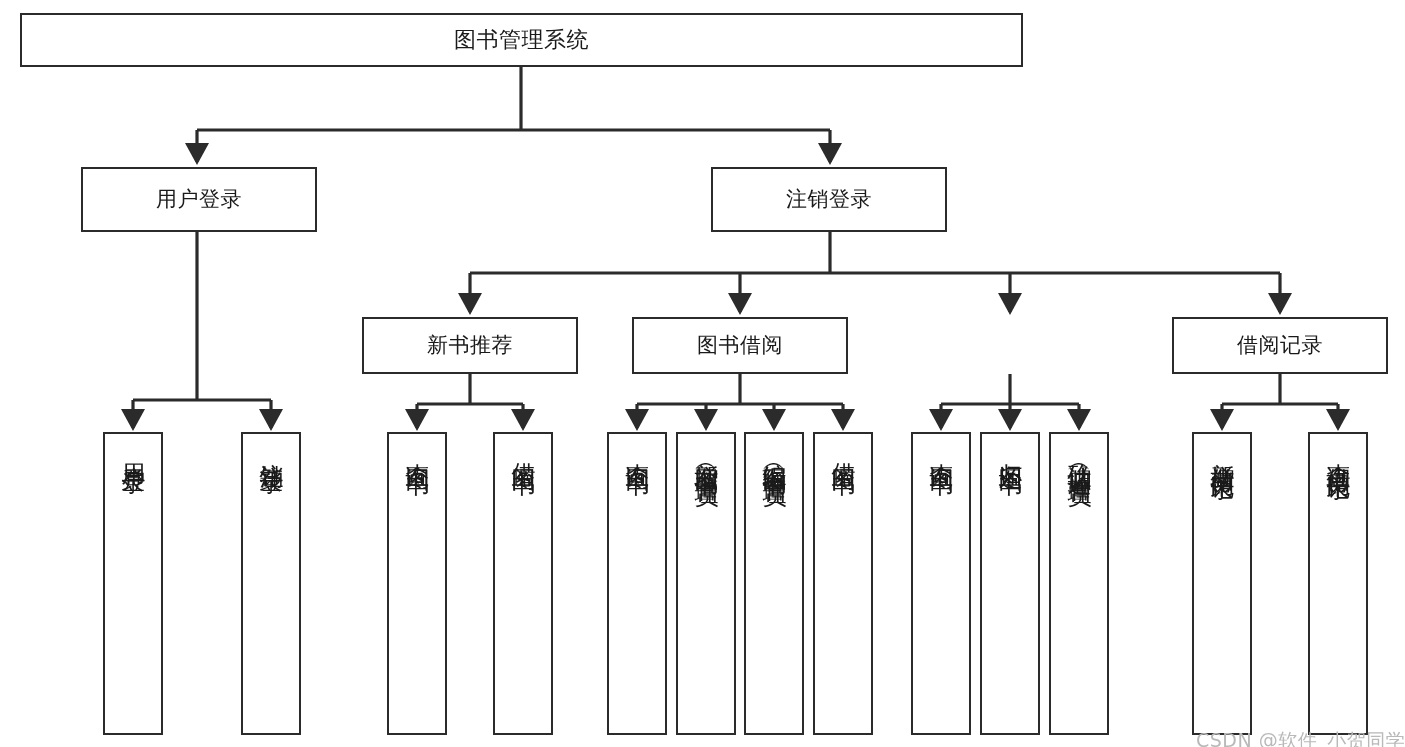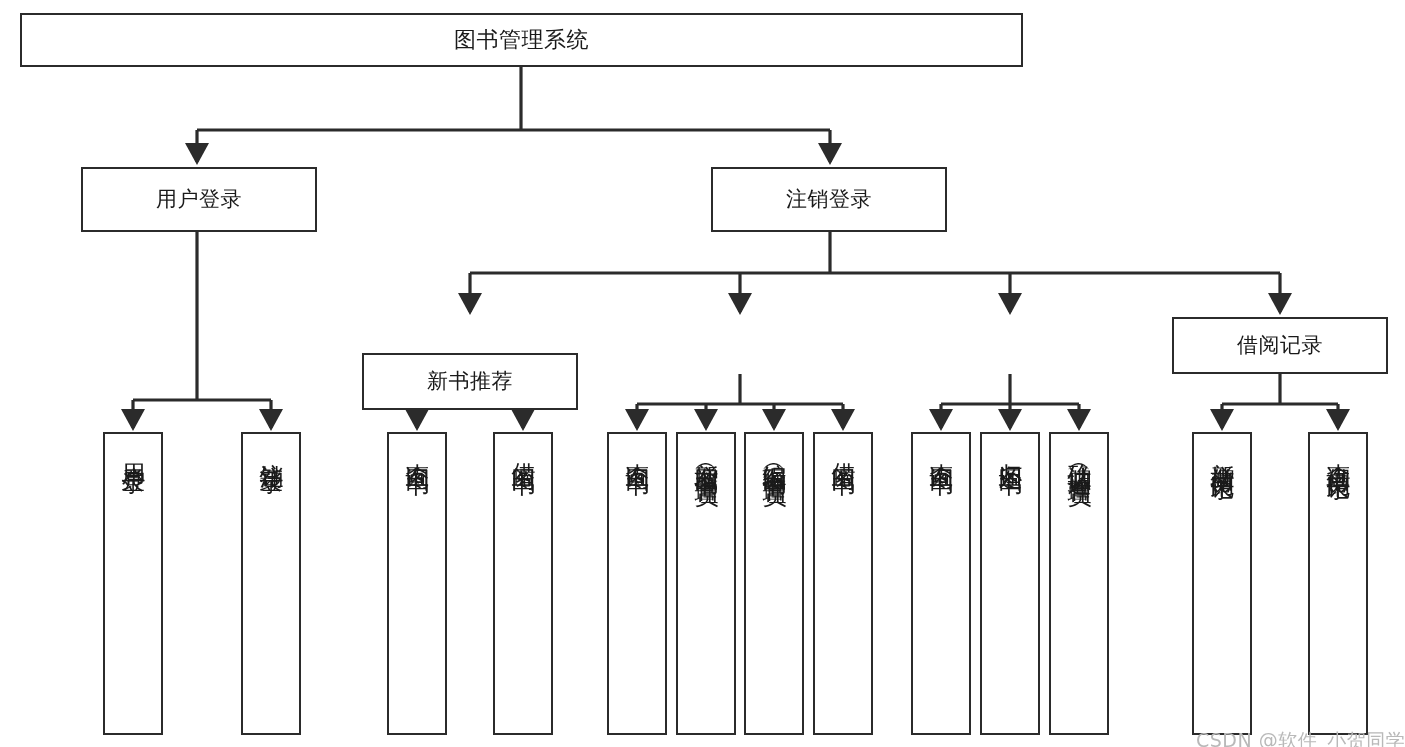--- a/index.html
+++ b/index.html
@@ -132,22 +132,25 @@
     <span class="lbl">图书管理系统</span>
   </div>
 
   <div class="node horiz" style="left:81px; top:167px; width:236px; height:65px;">
     <span class="lbl">用户登录</span>
   </div>
   <div class="node horiz" style="left:711px; top:167px; width:236px; height:65px;">
     <span class="lbl">注销登录</span>
   </div>
 
-  <div class="node horiz" style="left:362px; top:317px; width:216px; height:57px;margin-top:36px;">
+  <div class="node horiz" style="left:362px; top:317px; width:216px; height:57px;">
     <span class="lbl">新书推荐</span>
+  </div>
+  <div class="node horiz" style="left:632px; top:317px; width:216px; height:57px;">
+    <span class="lbl">图书借阅</span>
   </div>
   <div class="node horiz" style="left:1172px; top:317px; width:216px; height:57px;">
     <span class="lbl">借阅记录</span>
   </div>
 
   <div class="node vert" style="left:103px; top:432px; width:60px; height:303px;">
     <span class="lbl">用户登录</span>
   </div>
   <div class="node vert" style="left:241px; top:432px; width:60px; height:303px;">
     <span class="lbl">注销登录</span>

